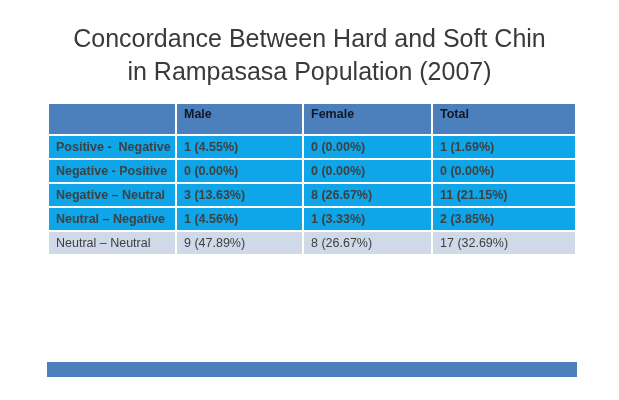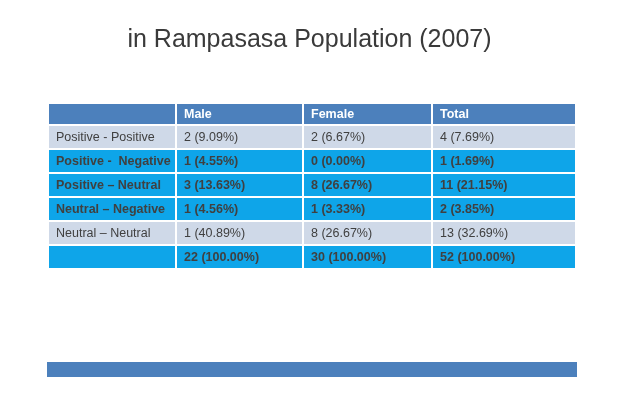--- a/index.html
+++ b/index.html
@@ -29,26 +29,26 @@
     left:47px;top:102px;
     width:530px;
     table-layout:fixed;
     border-collapse:separate;
     border-spacing:2px;
     font-size:12.5px;
     color:#404040;
   }
   table.data-table th{
     background:#4c80bc;
-    color:#ffffff;
+    color:#0f172a;
     font-weight:bold;
     text-align:left;
     font-size:12.5px;
     height:17px;
-    padding:1px 0 2px 7px;
+    padding:1px 0 12px 7px;
     overflow:hidden;
     white-space:nowrap;
   }
   table.data-table td{
     height:19px;
     padding:1px 0 2px 7px;
     overflow:hidden;
     white-space:pre;
   }
   tr.band-a td{background:#cfd9e8;}
@@ -59,73 +59,68 @@
     width:530px;height:15px;
     background:#4c80bc;
   }
 </style>
 </head>
 <body>
 
 <div class="slide">
 
   <div class="title">
+    <div>Concordance Between Hard and Soft Chin</div>
     <div>in Rampasasa Population (2007)</div>
   </div>
 
   <table class="data-table">
     <colgroup>
       <col style="width:126px">
         <col style="width:125px">
         <col style="width:127px">
         <col style="width:142px">
     </colgroup>
     <thead>
       <tr>
         <th></th>
         <th>Male</th>
         <th>Female</th>
         <th>Total</th>
       </tr>
     </thead>
     <tbody>
-      <tr class="band-a">
-        <td>Positive - Positive</td>
-        <td>2 (9.09%)</td>
-        <td>2 (6.67%)</td>
-        <td>4 (7.69%)</td>
-      </tr>
       <tr class="band-b">
         <td>Positive -  Negative</td>
         <td>1 (4.55%)</td>
         <td>0 (0.00%)</td>
         <td>1 (1.69%)</td>
       </tr>
       <tr class="band-b">
-        <td>Positive – Neutral</td>
+        <td>Negative - Positive</td>
+        <td>0 (0.00%)</td>
+        <td>0 (0.00%)</td>
+        <td>0 (0.00%)</td>
+      </tr>
+      <tr class="band-b">
+        <td>Negative – Neutral</td>
         <td>3 (13.63%)</td>
         <td>8 (26.67%)</td>
         <td>11 (21.15%)</td>
       </tr>
       <tr class="band-b">
         <td>Neutral – Negative</td>
         <td>1 (4.56%)</td>
         <td>1 (3.33%)</td>
         <td>2 (3.85%)</td>
       </tr>
       <tr class="band-a">
         <td>Neutral – Neutral</td>
-        <td>1 (40.89%)</td>
+        <td>9 (47.89%)</td>
         <td>8 (26.67%)</td>
-        <td>13 (32.69%)</td>
-      </tr>
-      <tr class="band-b">
-        <td></td>
-        <td>22 (100.00%)</td>
-        <td>30 (100.00%)</td>
-        <td>52 (100.00%)</td>
+        <td>17 (32.69%)</td>
       </tr>
     </tbody>
   </table>
 
   <div class="footer-bar"></div>
 
 </div>
 
 </body></html>

